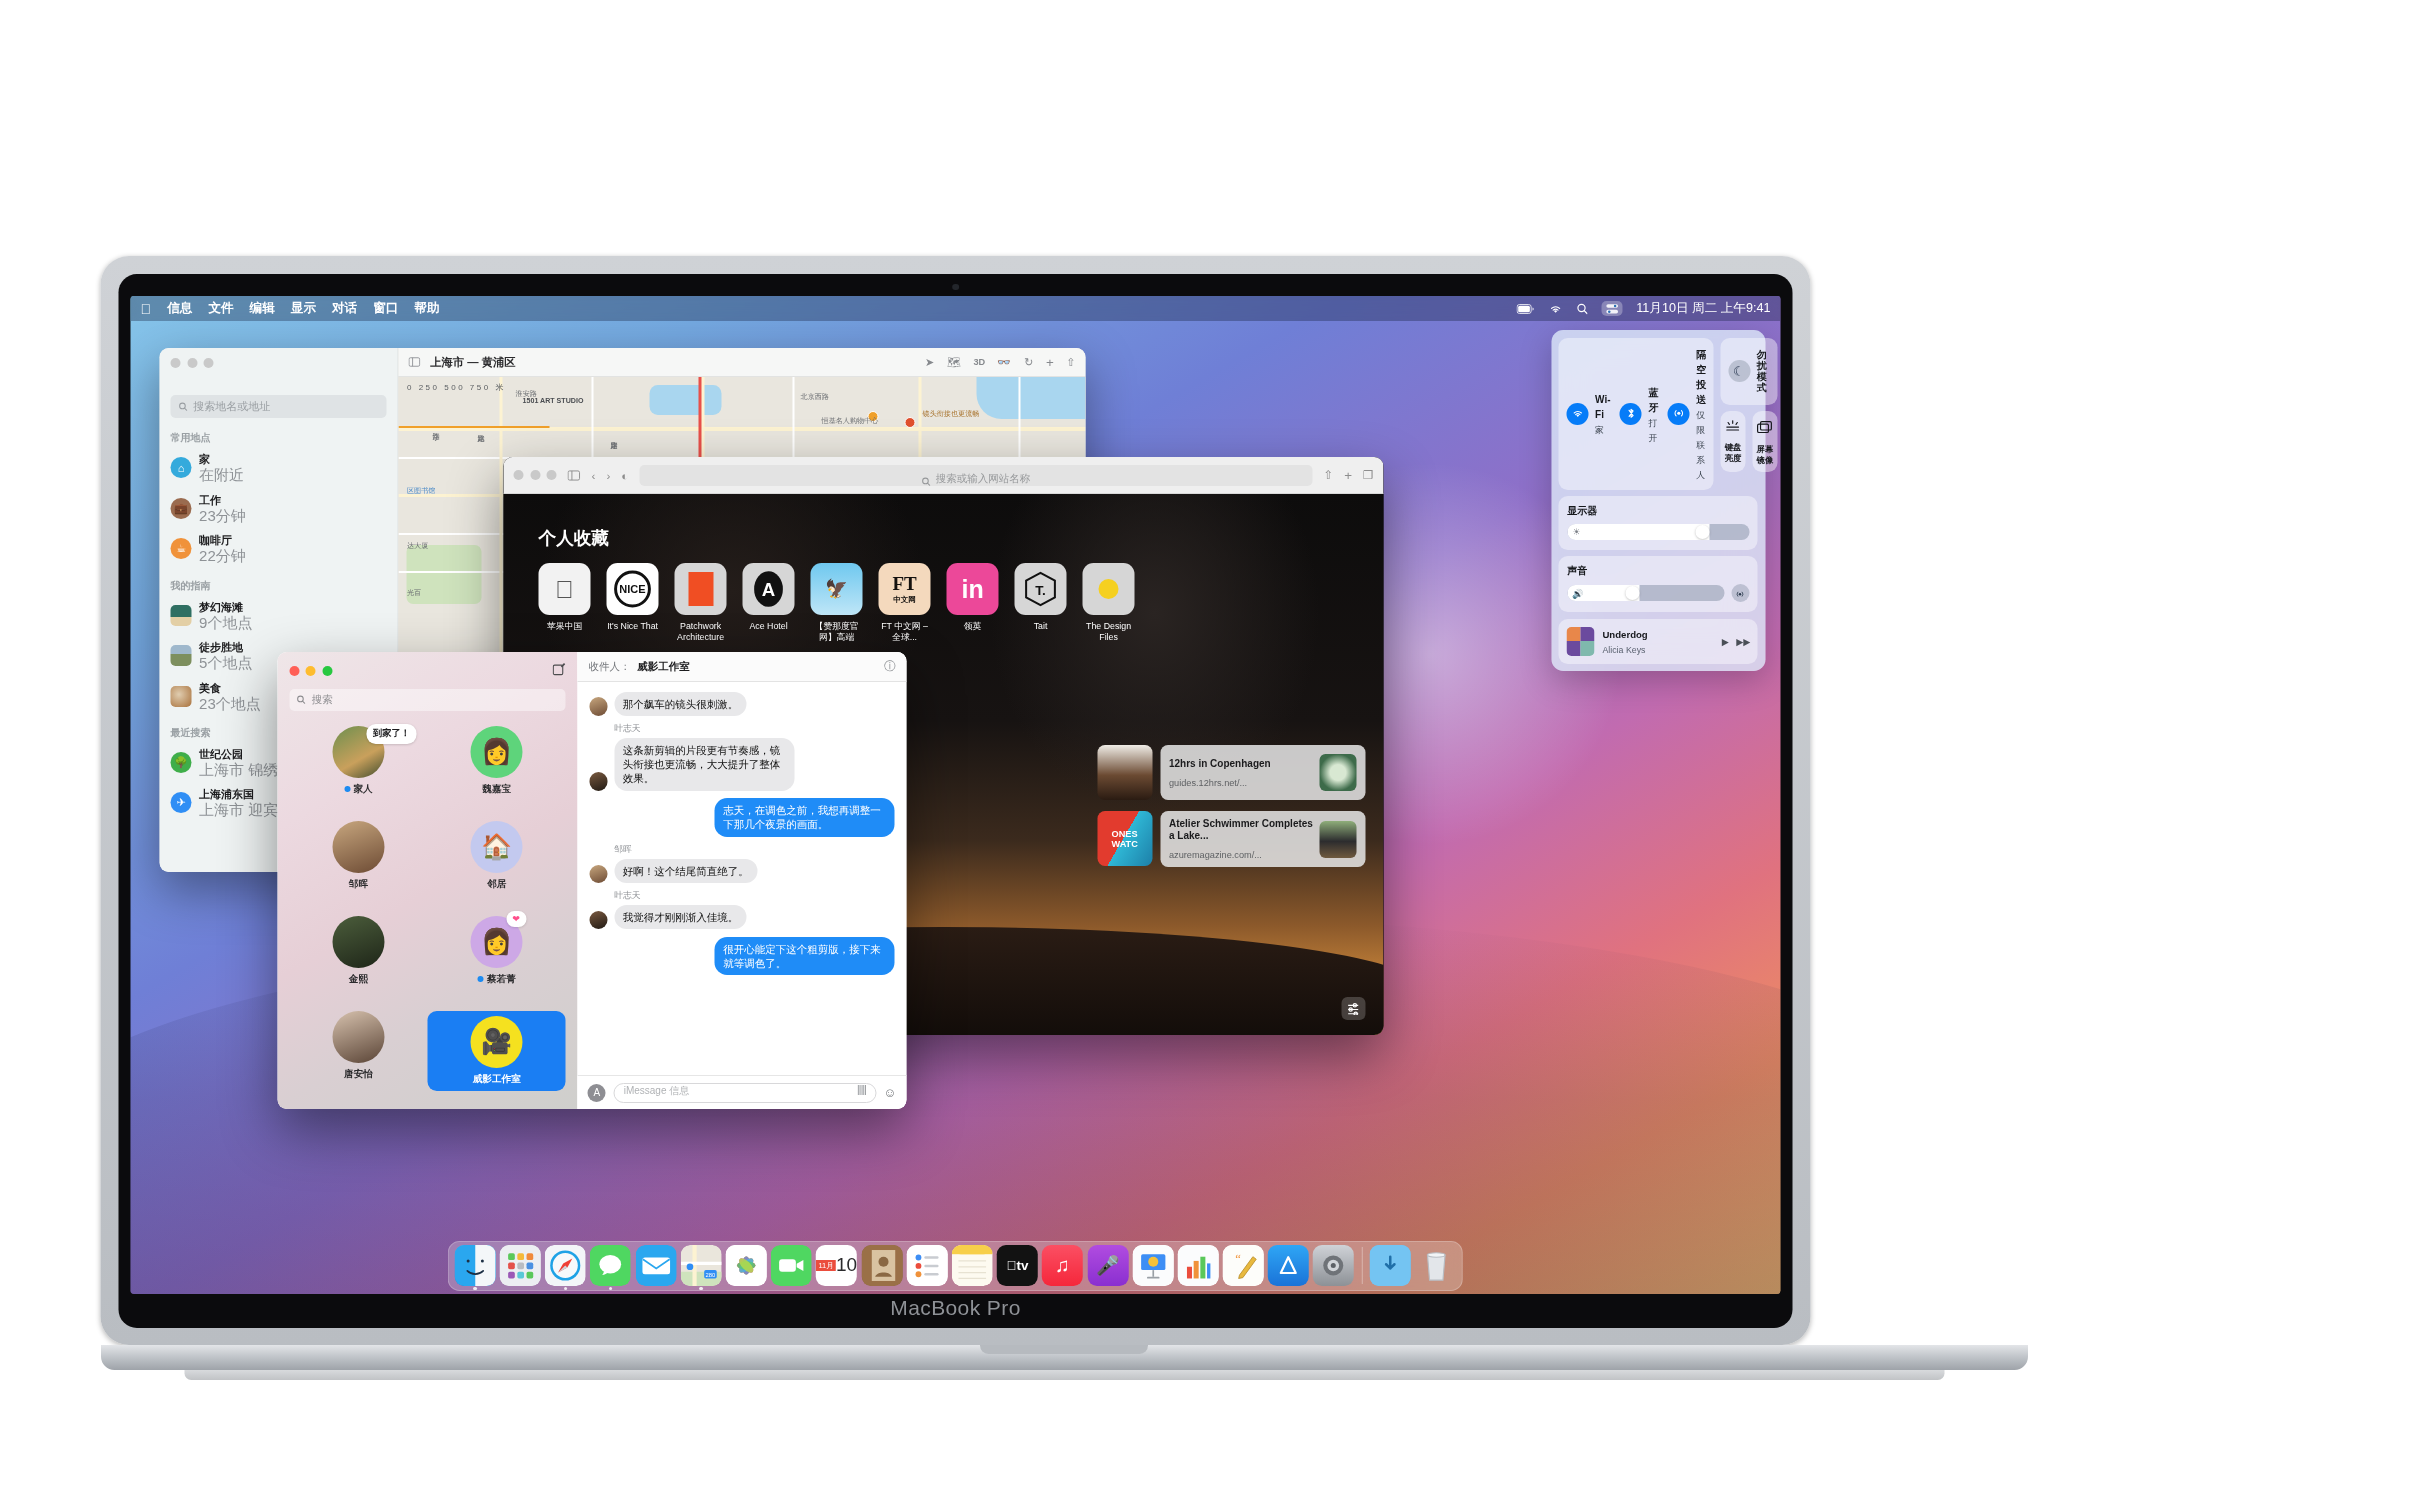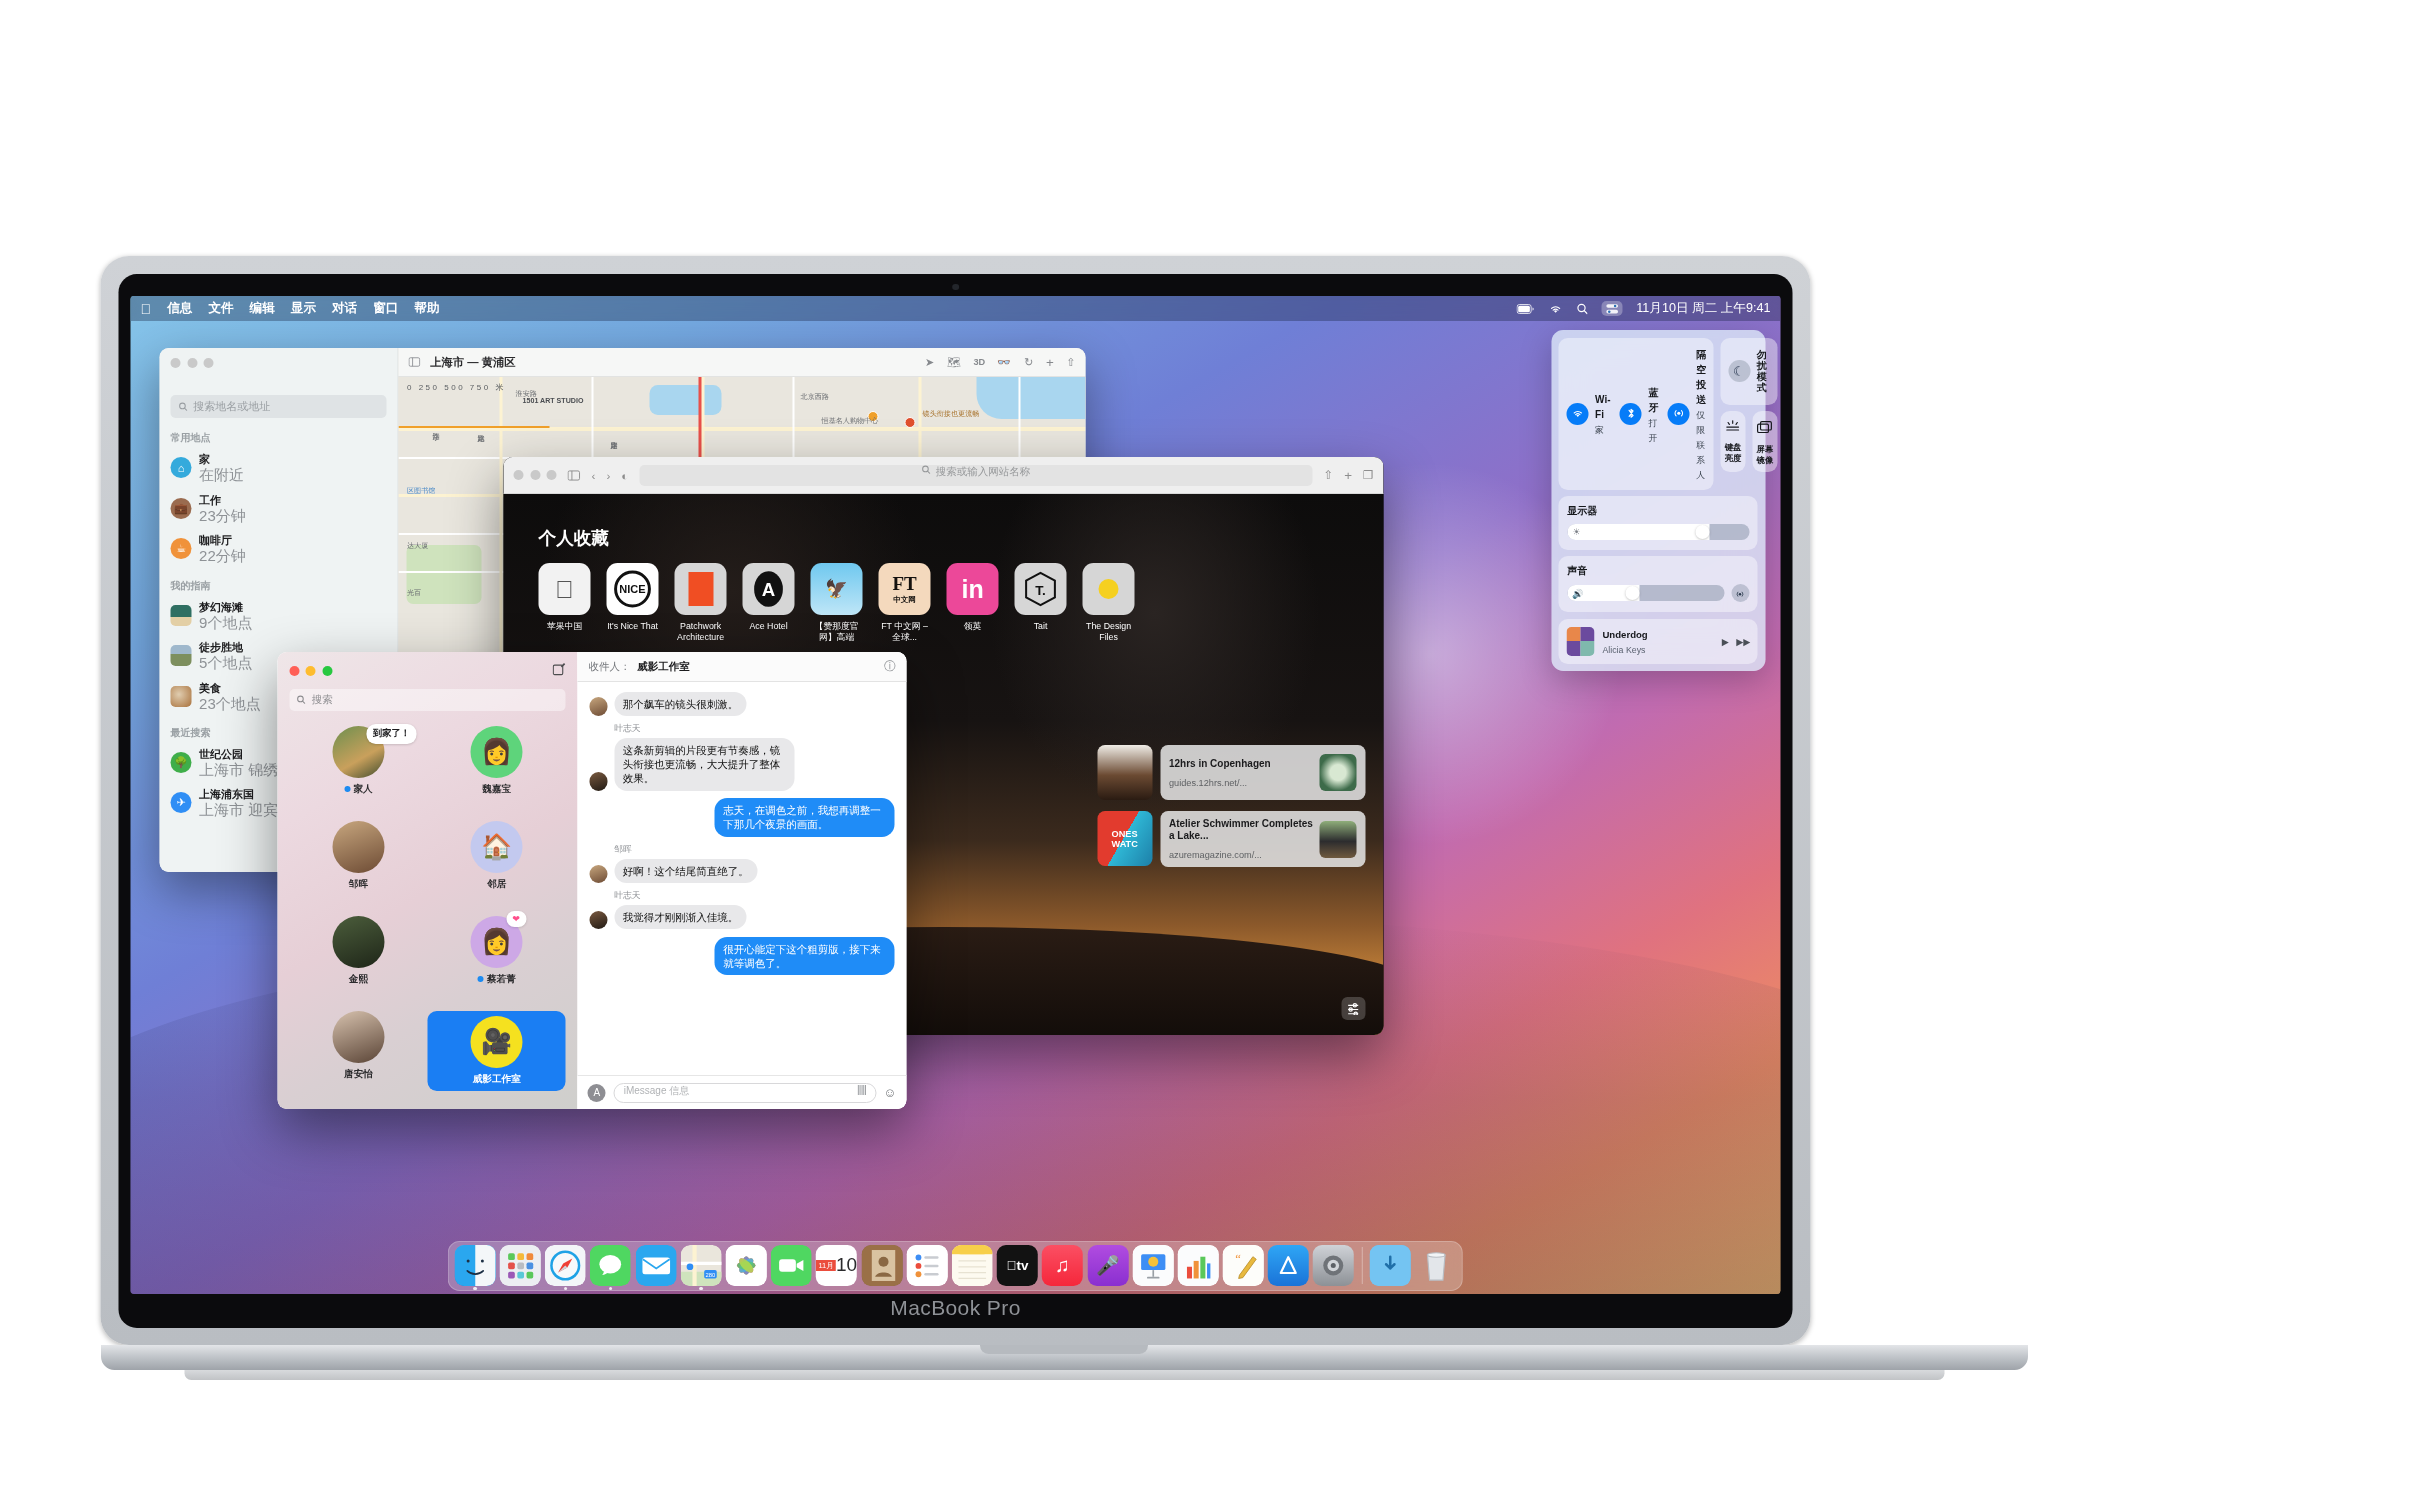--- a/index.html
+++ b/index.html
@@ -129,21 +129,21 @@
     border-radius: 9.2px; overflow: hidden; background: #000;
     box-shadow: 0 22px 54px rgba(0,0,0,.45); z-index: 20;
   }
   .sf-bar {
     height: 37px; background: #efefef; display: flex; align-items: center;
     padding: 0 10px; gap: 11px; border-bottom: 0.8px solid #d8d8d8;
   }
   .sf-ic { color: #8d8d8d; font-size: 11.7px; display:inline-flex; }
   .sf-url {
     flex: 1; height: 21px; background: #e3e3e3; border-radius: 5px;
-    display: flex; align-items: flex-start; justify-content: center; gap: 5px;
+    display: flex; align-items: flex-end; justify-content: center; gap: 5px;
     color: #97999b; font-size: 10.5px;
   }
   .sf-start { position: relative; height: calc(100% - 37px); background: #121212; overflow: hidden; }
   .sf-photo {
     position: absolute; inset: 0;
     background:
       radial-gradient(ellipse 235px 285px at 74% 22%, #2a2422 0%, rgba(20,16,15,0) 70%),
       radial-gradient(ellipse 268px 251px at 26% 18%, #241d1a 0%, rgba(16,13,12,0) 72%),
       linear-gradient(180deg,#0d0c0c 0%, #171312 42%, #3b2a1d 64%, #8d5a2b 80%, #d08b3c 92%, #e7ae55 100%);
   }

